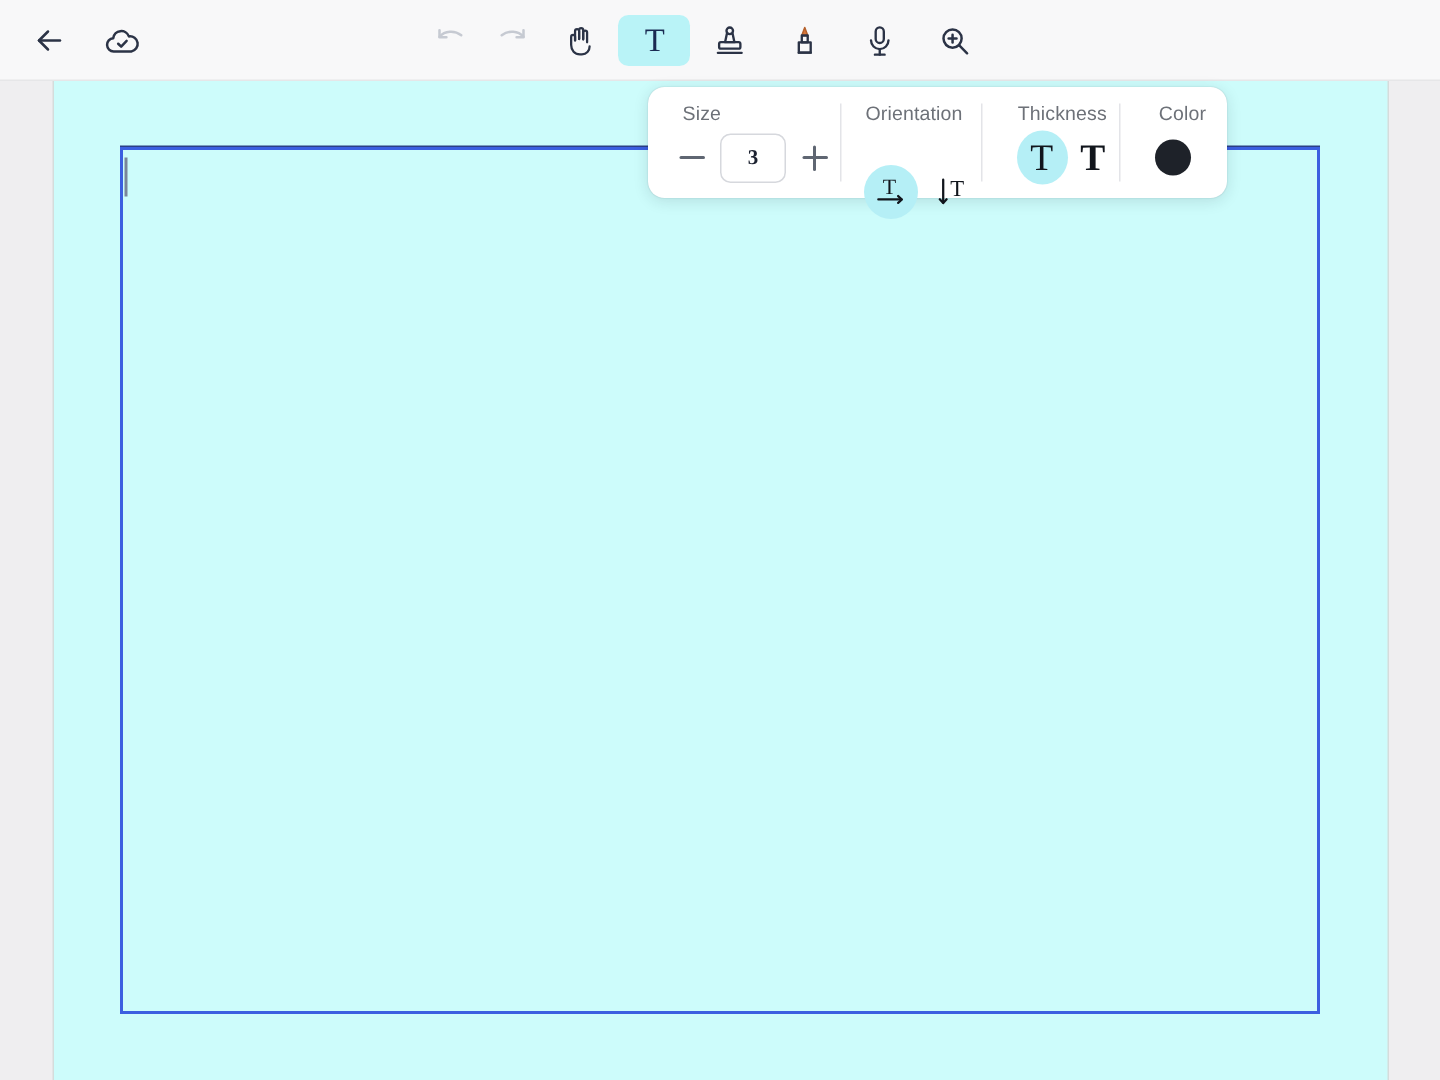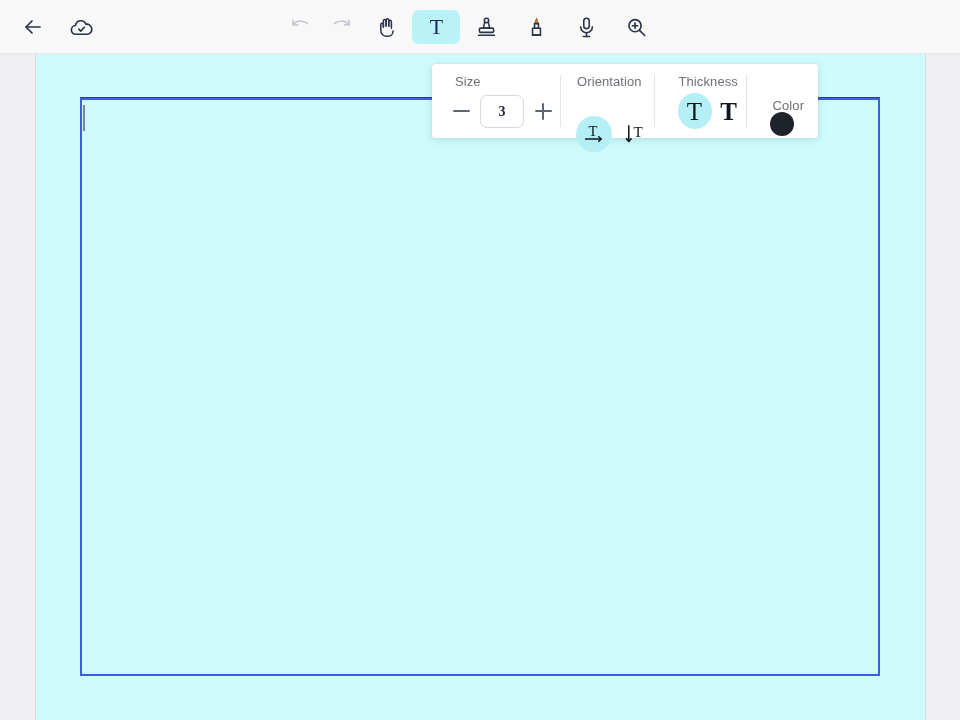--- a/index.html
+++ b/index.html
@@ -110,25 +110,25 @@
     top: 5px;
     width: 2px;
     height: 26px;
     background: #7a8699;
   }
 
   
   .options-panel {
     position: absolute;
     left: 432px;
-    top: 64px;
+    top: 58px;
     width: 386px;
     height: 74px;
     background: #ffffff;
-    border-radius: 3px;
+    border-radius: 11px;
     box-shadow: 0 2px 10px rgba(20,30,50,0.13), 0 0 1px rgba(20,30,50,0.22);
     box-sizing: border-box;
     display: flex;
     align-items: stretch;
   }
 
   .panel-group {
     display: flex;
     flex-direction: column;
     position: relative;
@@ -217,21 +217,21 @@
   .g-orient .group-label { padding-left: 1px; }
   .g-orient .group-row { gap: 4px; padding-bottom: 4px; }
 
   
   .g-thick { width: 92px; box-sizing: border-box; padding-left: 24px; }
   .g-thick .group-label { padding-left: 1px; }
   .g-thick .group-row { gap: 0px; padding-bottom: 4px; }
 
   
   .g-color { width: 86px; box-sizing: border-box; padding-left: 16px; }
-  .g-color .group-label { padding-left: 11px; margin-top: 24px; }
+  .g-color .group-label { padding-left: 11px; }
   .g-color .group-row { padding-bottom: 4px; padding-left: 8px; }
 
   .opt-btn {
     width: 36px;
     height: 36px;
     border-radius: 50%;
     display: flex;
     align-items: center;
     justify-content: center;
     cursor: pointer;

